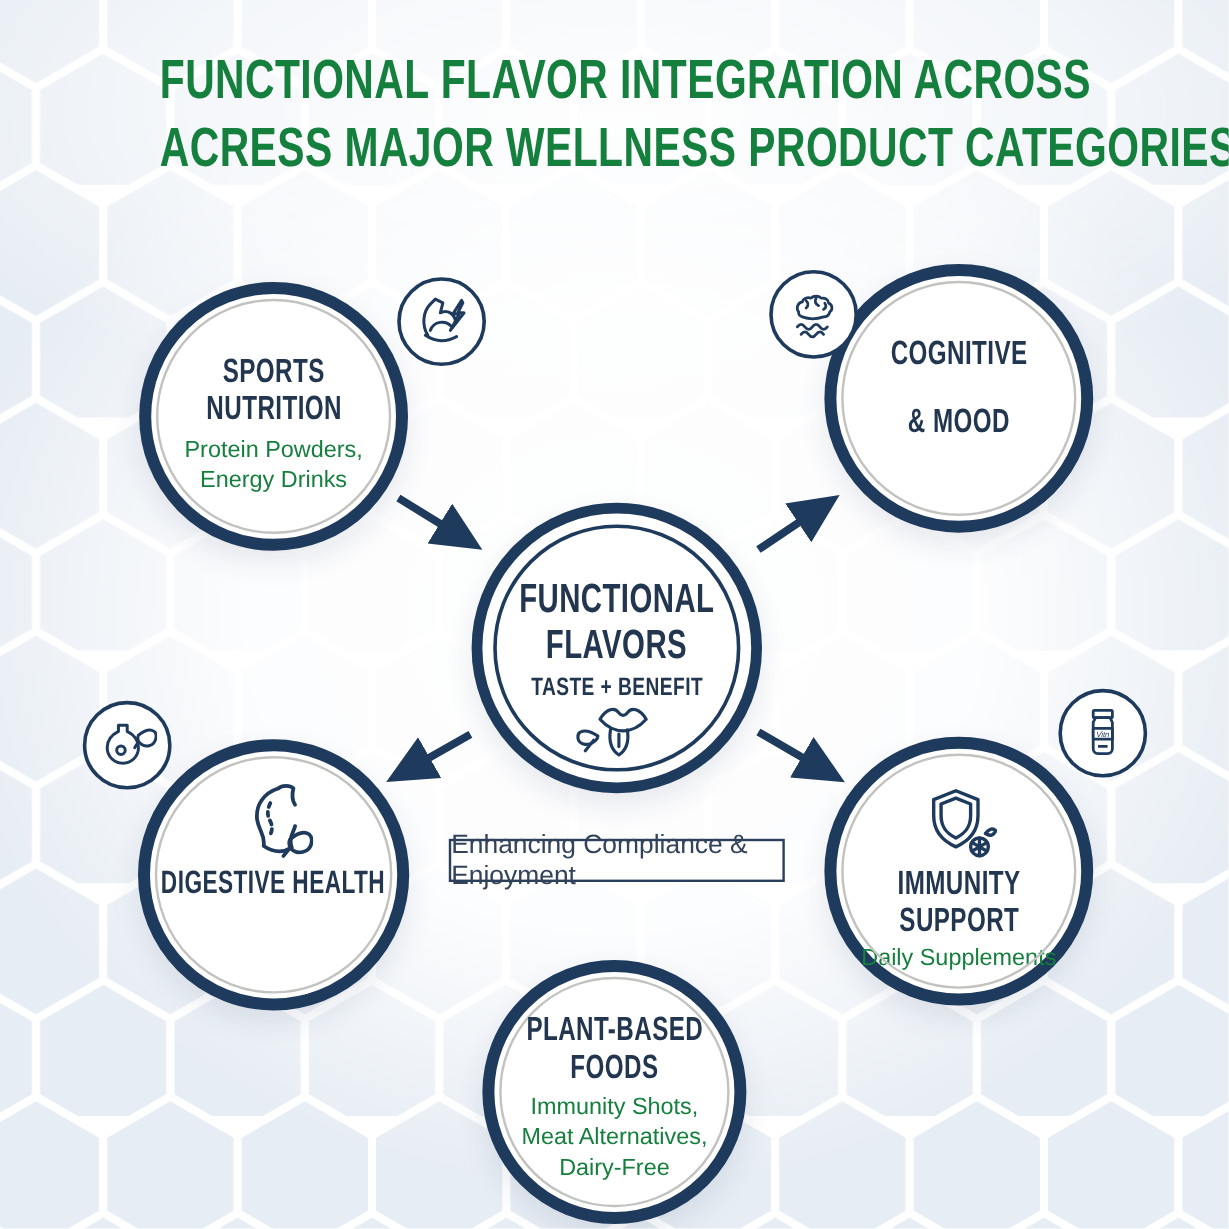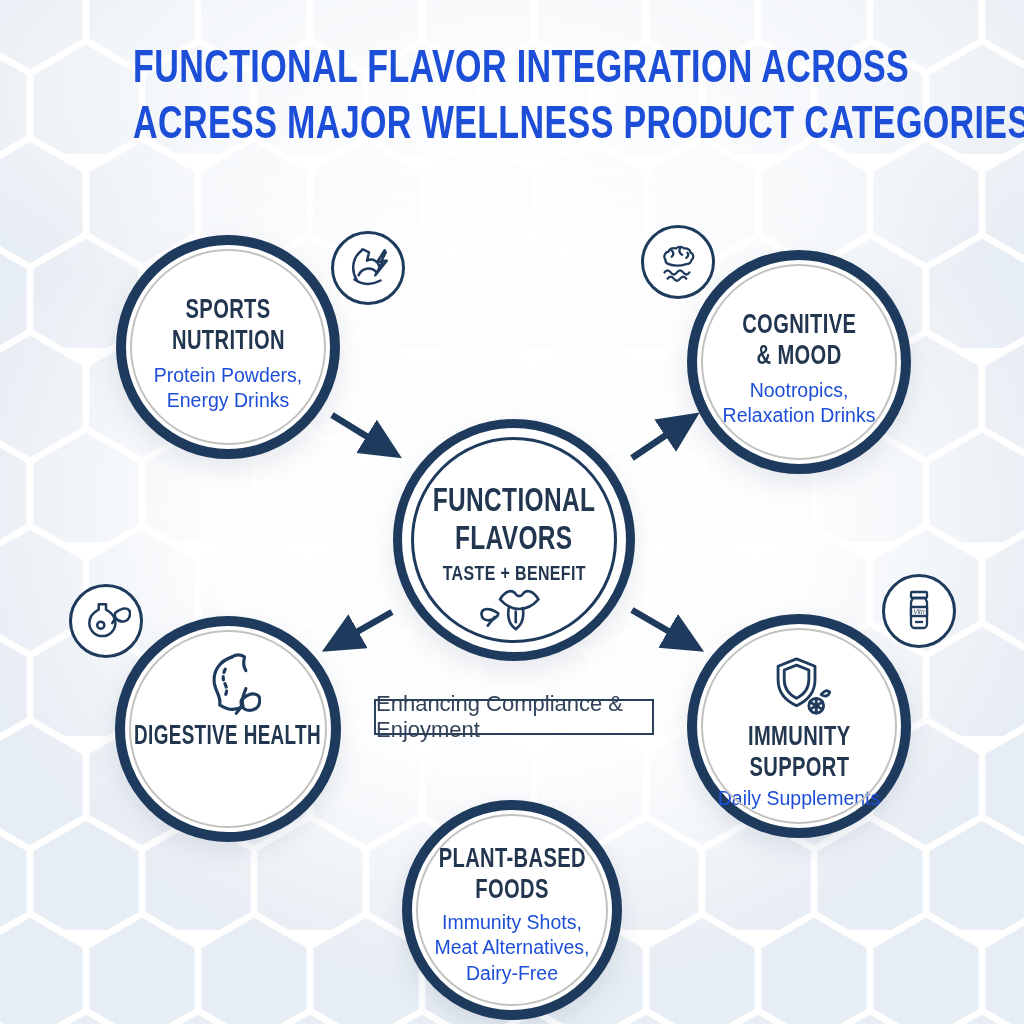--- a/index.html
+++ b/index.html
@@ -9,42 +9,42 @@
   }
   .bg-layer{position:absolute;inset:0;z-index:0;}
   .bg-fade{
     position:absolute;inset:0;z-index:1;
     background:
       radial-gradient(ellipse 560px 480px at 50% 50%, rgba(255,255,255,0.97) 0%, rgba(255,255,255,0.88) 55%, rgba(255,255,255,0) 100%),
       radial-gradient(ellipse 620px 260px at 50% 9%, rgba(255,255,255,0.92) 0%, rgba(255,255,255,0.55) 60%, rgba(255,255,255,0) 100%);
   }
   .title{
     position:absolute;left:0;top:38px;width:1024px;z-index:5;text-align:center;
-    font-weight:bold;font-size:46px;line-height:1.22;color:#1d4ed8;
+    font-weight:bold;font-size:46px;line-height:1.22;color:#15803d;
     letter-spacing:0.5px;
   }
   .title .tline{display:block;transform:scaleX(0.74);transform-origin:50% 50%;white-space:nowrap;}
   .node{
     position:absolute;box-sizing:border-box;background:#ffffff;border-radius:50%;
     border:10px solid #1e3a5c;z-index:4;
     display:flex;flex-direction:column;align-items:center;text-align:center;
     box-shadow:0 10px 24px rgba(25,50,85,0.10);
   }
   .node::before{
     content:"";position:absolute;inset:4px;border-radius:50%;
     border:2px solid #c2c2bf;pointer-events:none;
   }
   .node.center-node{border-width:9px;}
   .node.center-node::before{inset:9px;border:3px solid #1e3a5c;}
   .hline{
     display:block;font-weight:bold;color:#22364f;
     transform:scaleX(0.72);transform-origin:50% 50%;white-space:nowrap;
     font-size:28px;line-height:1.12;letter-spacing:0.5px;
   }
-  .desc{font-size:19.5px;line-height:1.32;color:#1d4ed8;margin-top:7px;}
+  .desc{font-size:19.5px;line-height:1.32;color:#15803d;margin-top:7px;}
   .desc span{display:block;}
   .badge{
     position:absolute;box-sizing:border-box;width:74px;height:74px;border-radius:50%;
     background:#ffffff;border:3px solid #1e3a5c;z-index:6;
     display:flex;align-items:center;justify-content:center;
   }
   .banner{
     position:absolute;left:374px;top:699px;width:280px;height:36px;z-index:6;
     box-sizing:border-box;background:#ffffff;border:2px solid #2a3f5a;
     display:flex;align-items:center;justify-content:center;
@@ -107,27 +107,23 @@
   </div>
   <div class="badge" style="left:331px;top:231px;">
     <svg class="glyph" width="50" height="50" viewBox="0 0 48 48" fill="none" stroke="#1e3a5c" stroke-width="2.4" stroke-linecap="round" stroke-linejoin="round">
       <path d="M13 35 C8 27 9 16 15 10 L19 6 L25 9 L23 17 C29 14 34 18 35 23"></path>
       <path d="M15 31 a10 10 0 0 1 17 -3"></path>
       <path d="M11 35 q12 8 25 1"></path>
       <path d="M40 7 L33 18 h5 L31 31 L42 17 h-5 l4 -8 Z"></path>
     </svg>
   </div>
 
-  <div class="node" style="left:687px;top:250px;width:224px;height:224px;padding-top:48px;">
+  <div class="node" style="left:687px;top:220px;width:224px;height:224px;padding-top:48px;gap:26px;">
     <span class="hline">COGNITIVE</span>
     <span class="hline">&amp; MOOD</span>
-    <div class="desc">
-      <span>Nootropics,</span>
-      <span>Relaxation Drinks</span>
-    </div>
   </div>
   <div class="badge" style="left:641px;top:225px;">
     <svg class="glyph" width="50" height="50" viewBox="0 0 48 48" fill="none" stroke="#1e3a5c" stroke-width="2.2" stroke-linecap="round" stroke-linejoin="round">
       <path d="M12 22 a5 5 0 0 1 3 -8 a5 4 0 0 1 7 -3 a5 4 0 0 1 8 0 a5 4 0 0 1 6 4 a4 4 0 0 1 1 7 q-1 4 -5 4 q-9 3 -17 0 a5 4 0 0 1 -3 -4 z"></path>
       <path d="M18 13 q3 3 0 6"></path>
       <path d="M26 11 q-2 4 2 6"></path>
       <path d="M33 15 q2 3 -1 5"></path>
       <path d="M11 34 q3 -4 6 0 t6 0 t6 0 t6 0"></path>
       <path d="M14 40 q3 -4 6 0 t6 0 t6 0"></path>
     </svg>

